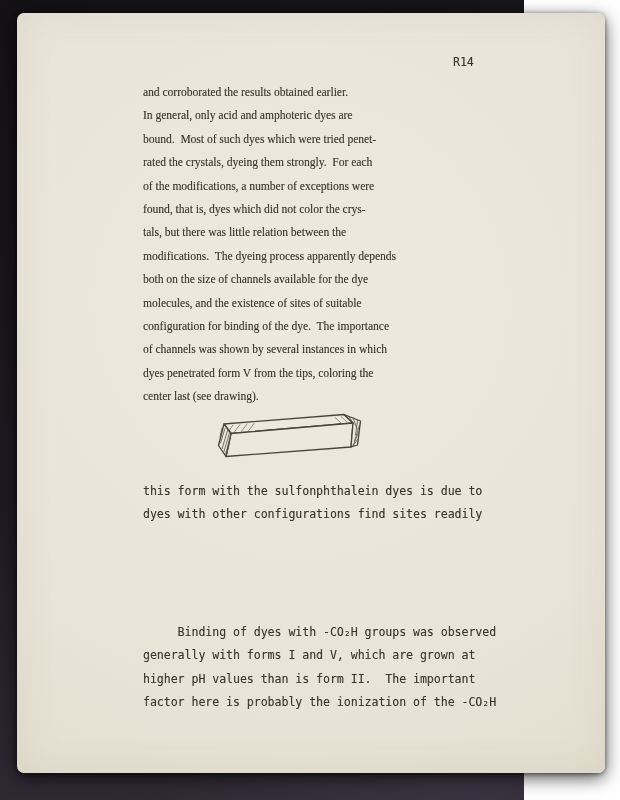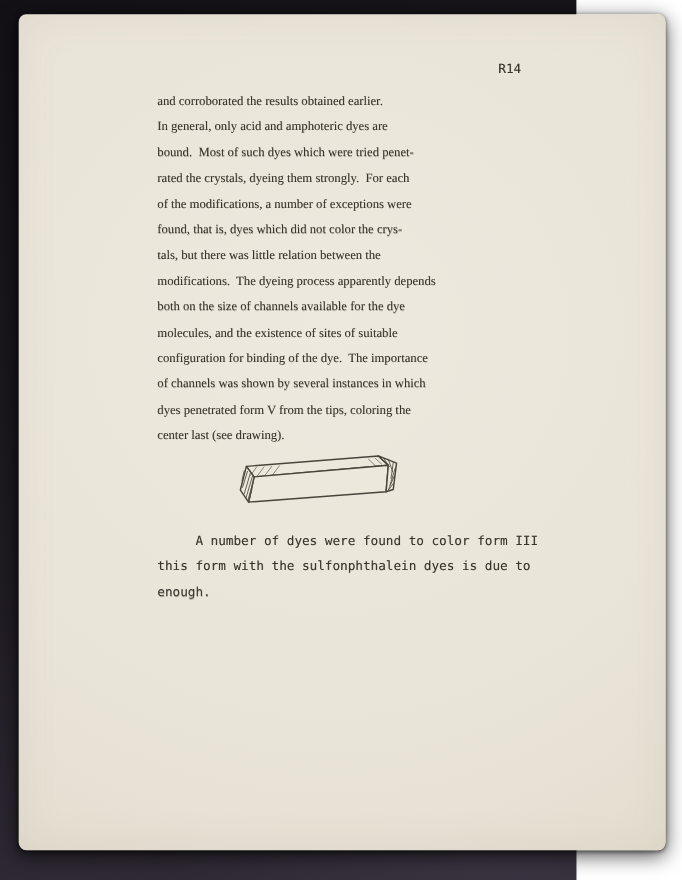--- a/index.html
+++ b/index.html
@@ -101,17 +101,18 @@
           <line x1="146.5" y1="14" x2="141.5" y2="30"></line>
           <line x1="145.5" y1="21.5" x2="140" y2="34.5"></line>
           <line x1="144.5" y1="28.5" x2="139.5" y2="35.5"></line>
 
           <line x1="128" y1="5.5" x2="134" y2="11" stroke-width="0.6"></line>
           <line x1="122" y1="6.5" x2="128" y2="12" stroke-width="0.6"></line>
         </g>
       </svg>
     </div>
 
-    <div class="typewriter para-2"><div>     A number of dyes were found to color form III</div><div>this form with the sulfonphthalein dyes is due to</div><div>enough.</div></div>
+    <div class="typewriter para-2"><div>this form with the sulfonphthalein dyes is due to</div><div>dyes with other configurations find sites readily</div></div>
 
+    <div class="typewriter para-3"><div>     Binding of dyes with -CO₂H groups was observed</div><div>generally with forms I and V, which are grown at</div><div>higher pH values than is form II.  The important</div><div>factor here is probably the ionization of the -CO₂H</div></div>
 
   </div>
 </div>
 
 </body></html>

